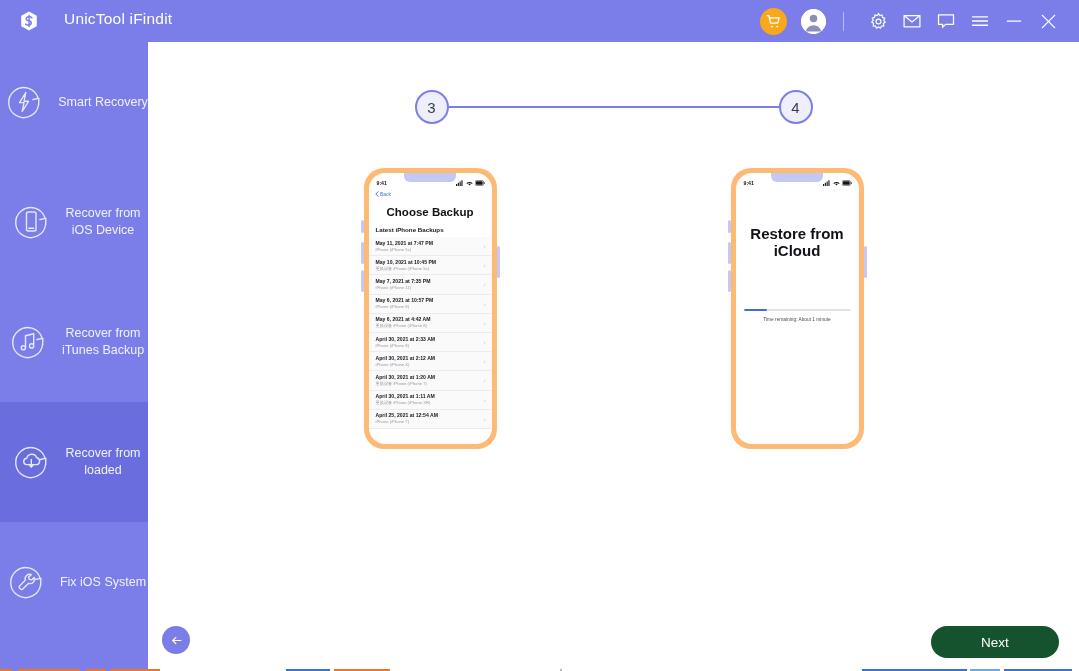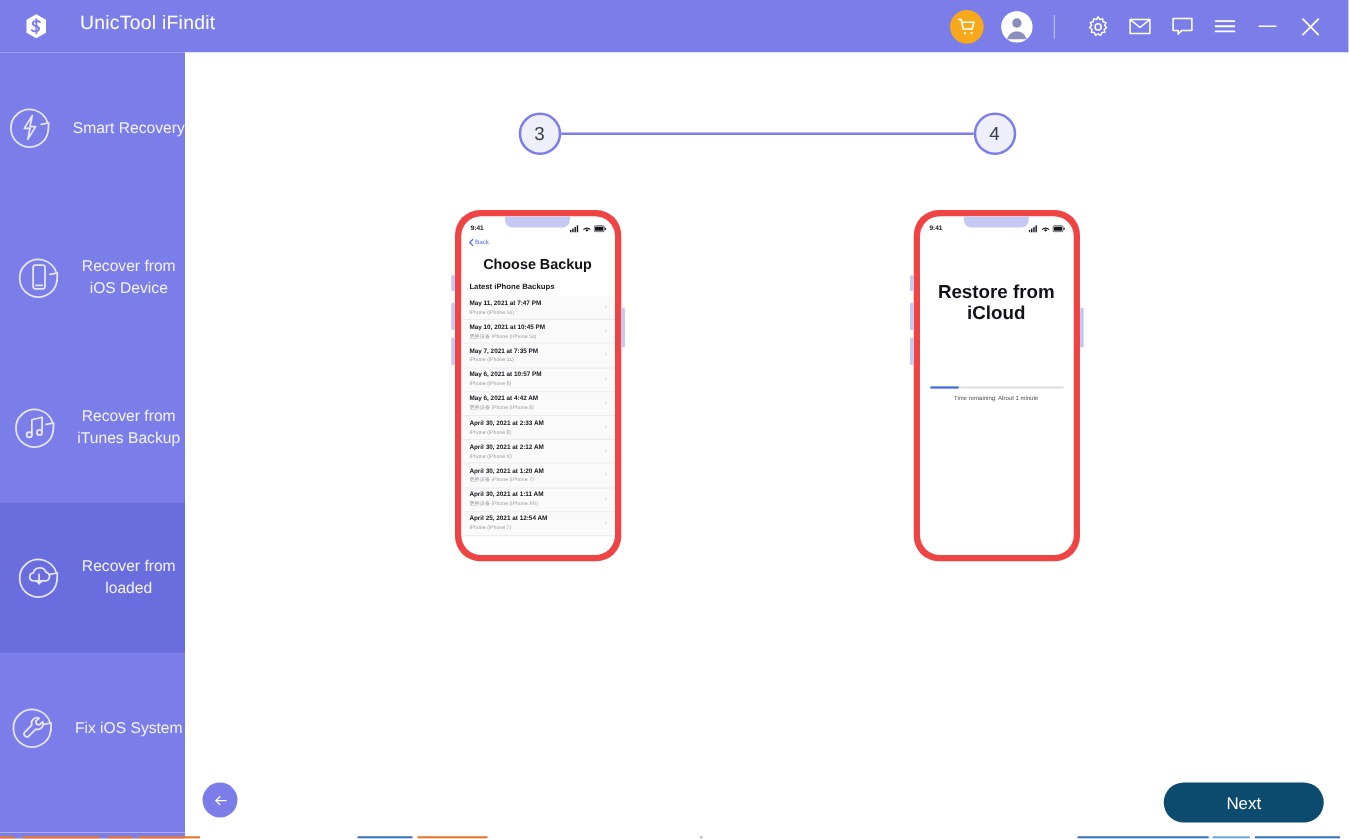--- a/index.html
+++ b/index.html
@@ -106,21 +106,21 @@
   
   .phones {
     position: absolute; top: 126px; left: 0; width: 931px;
     display: flex; justify-content: center; gap: 232px;
   }
   .phone-col { width: 135px; display: flex; flex-direction: column; align-items: center; }
   .phone {
     position: relative;
     width: 133px; height: 281px;
     border-radius: 20px;
-    background: #ef4444;
+    background: #fdba74;
     padding: 5px;
   }
   .phone-btn-l1, .phone-btn-l2, .phone-btn-l3, .phone-btn-r {
     position: absolute; background: #c6c8f4; border-radius: 2px;
   }
   .phone-btn-l1 { left: -3px; top: 52px; width: 3px; height: 13px; }
   .phone-btn-l2 { left: -3px; top: 74px; width: 3px; height: 22px; }
   .phone-btn-l3 { left: -3px; top: 102px; width: 3px; height: 22px; }
   .phone-btn-r  { right: -3px; top: 78px; width: 3px; height: 32px; }
   .screen {
@@ -197,21 +197,21 @@
   .back-btn {
     position: absolute; left: 14px; bottom: 17px;
     width: 28px; height: 28px; border-radius: 50%;
     background: #7b7ee8;
     display: flex; align-items: center; justify-content: center;
     cursor: pointer;
   }
   .next-btn {
     position: absolute; right: 20px; bottom: 13px;
     width: 128px; height: 32px; border-radius: 16px;
-    background: #0c4a6e; border: none;
+    background: #14532d; border: none;
     color: #ffffff; font-size: 13.5px;
     font-family: "Liberation Sans", sans-serif;
     cursor: pointer;
     margin-top: 24px;
   }
 
   
   .os-strip {
     position: absolute; bottom: 0; left: 0;
     width: 1079px; height: 5px;

